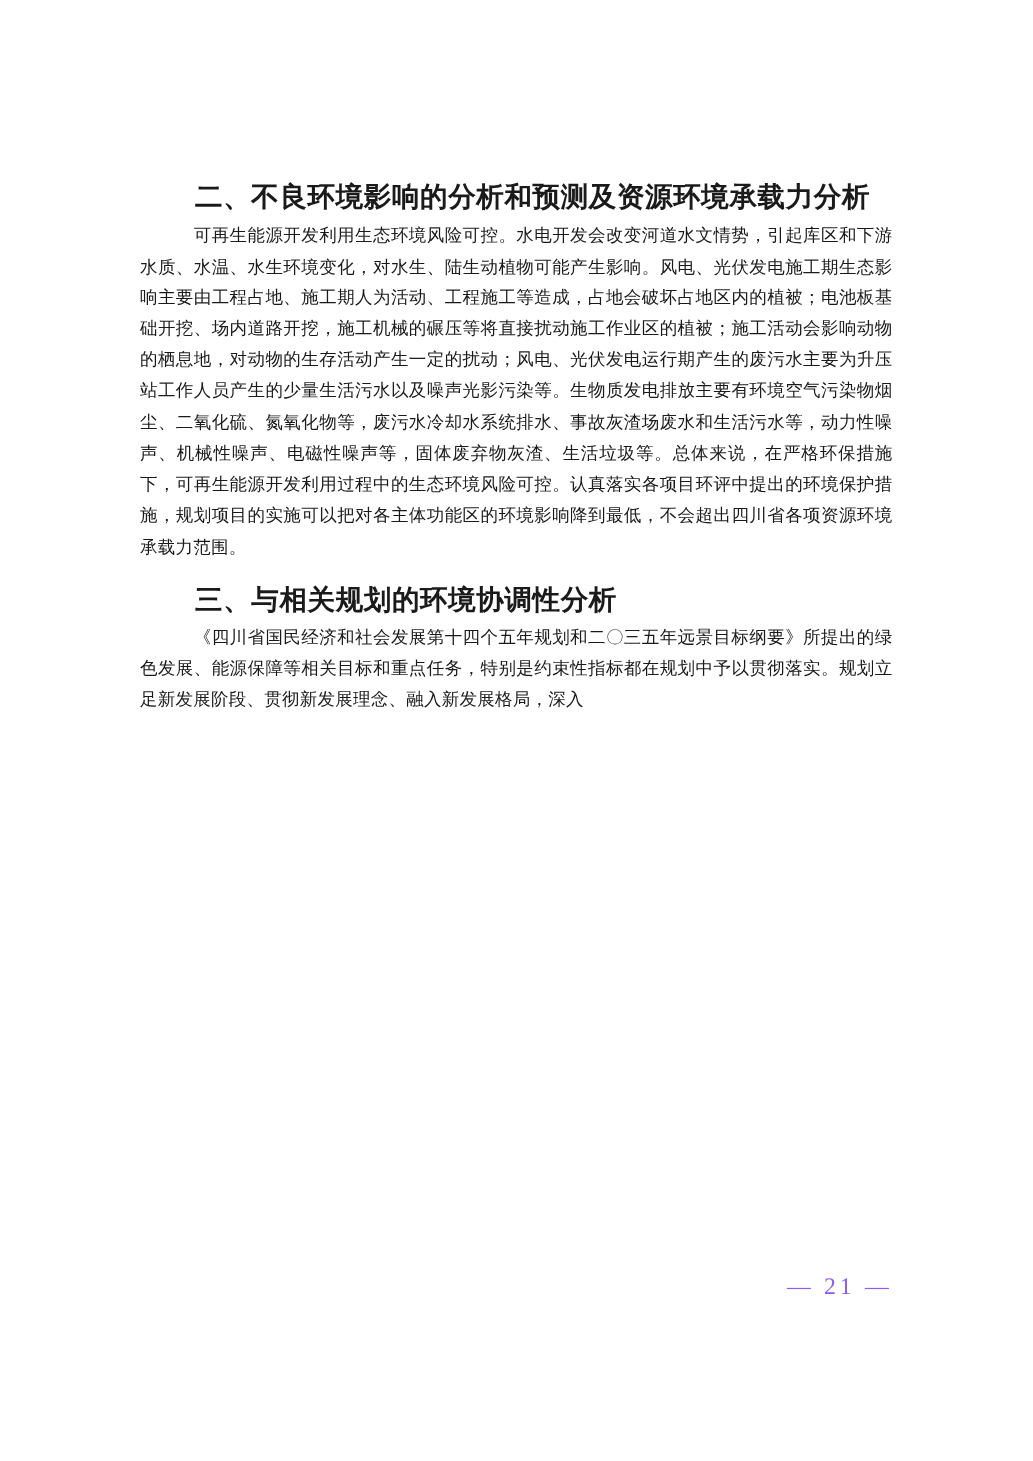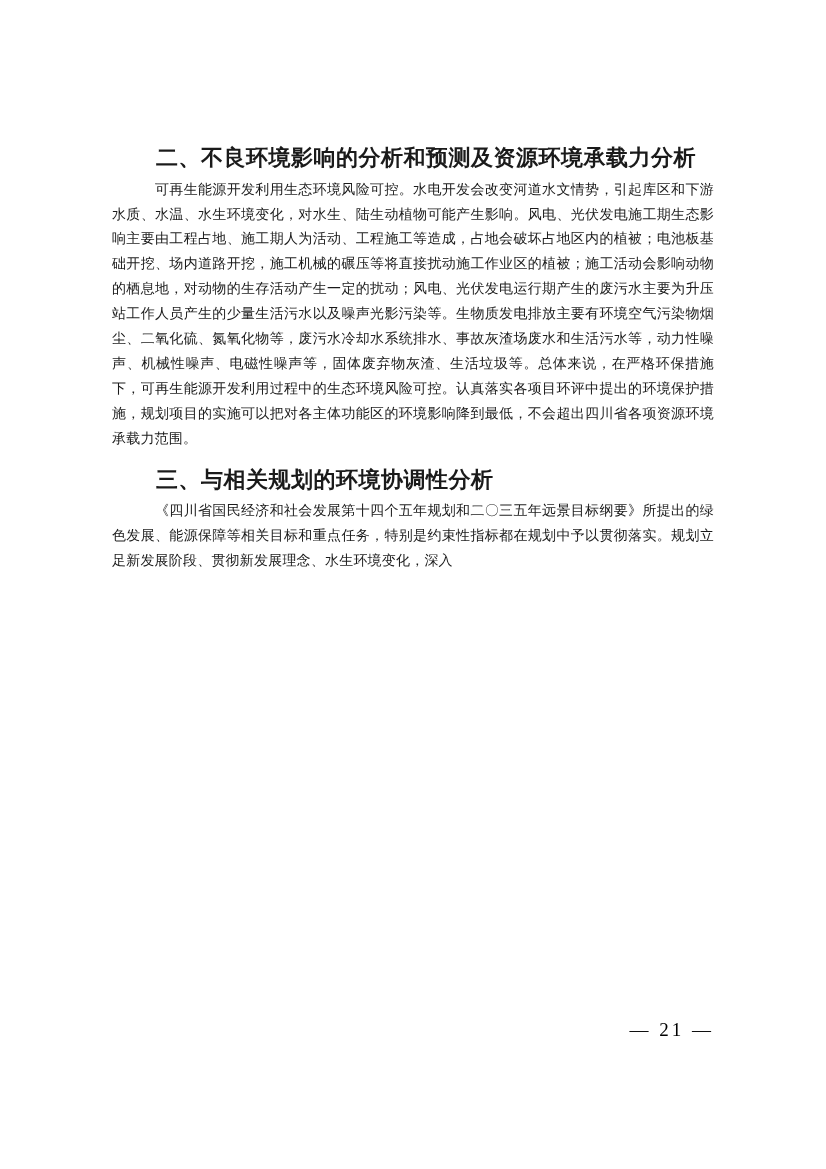--- a/index.html
+++ b/index.html
@@ -47,35 +47,35 @@
     text-align: justify;
     text-justify: inter-ideograph;
     letter-spacing: 0.2px;
   }
   .page-number {
     position: absolute;
     right: 112px;
     bottom: 128px;
     font-size: 19px;
     letter-spacing: 3px;
-    color: #000000;
+    color: #8b5cf6;
     white-space: nowrap;
     margin-left: 36px;
   }
 </style>
 </head>
 <body>
 
 <div class="page">
   <div class="doc-body">
 
     <h2 class="section-heading">二、不良环境影响的分析和预测及资源环境承载力分析</h2>
 
     <p class="para">可再生能源开发利用生态环境风险可控。水电开发会改变河道水文情势，引起库区和下游水质、水温、水生环境变化，对水生、陆生动植物可能产生影响。风电、光伏发电施工期生态影响主要由工程占地、施工期人为活动、工程施工等造成，占地会破坏占地区内的植被；电池板基础开挖、场内道路开挖，施工机械的碾压等将直接扰动施工作业区的植被；施工活动会影响动物的栖息地，对动物的生存活动产生一定的扰动；风电、光伏发电运行期产生的废污水主要为升压站工作人员产生的少量生活污水以及噪声光影污染等。生物质发电排放主要有环境空气污染物烟尘、二氧化硫、氮氧化物等，废污水冷却水系统排水、事故灰渣场废水和生活污水等，动力性噪声、机械性噪声、电磁性噪声等，固体废弃物灰渣、生活垃圾等。总体来说，在严格环保措施下，可再生能源开发利用过程中的生态环境风险可控。认真落实各项目环评中提出的环境保护措施，规划项目的实施可以把对各主体功能区的环境影响降到最低，不会超出四川省各项资源环境承载力范围。</p>
 
     <h2 class="section-heading second">三、与相关规划的环境协调性分析</h2>
 
-    <p class="para">《四川省国民经济和社会发展第十四个五年规划和二〇三五年远景目标纲要》所提出的绿色发展、能源保障等相关目标和重点任务，特别是约束性指标都在规划中予以贯彻落实。规划立足新发展阶段、贯彻新发展理念、水生环境变化，深入</p>
+    <p class="para">《四川省国民经济和社会发展第十四个五年规划和二〇三五年远景目标纲要》所提出的绿色发展、能源保障等相关目标和重点任务，特别是约束性指标都在规划中予以贯彻落实。规划立足新发展阶段、贯彻新发展理念、融入新发展格局，深入</p>
 
   </div>
 
   <div class="page-number">—  21  —</div>
 </div>
 
 </body></html>

